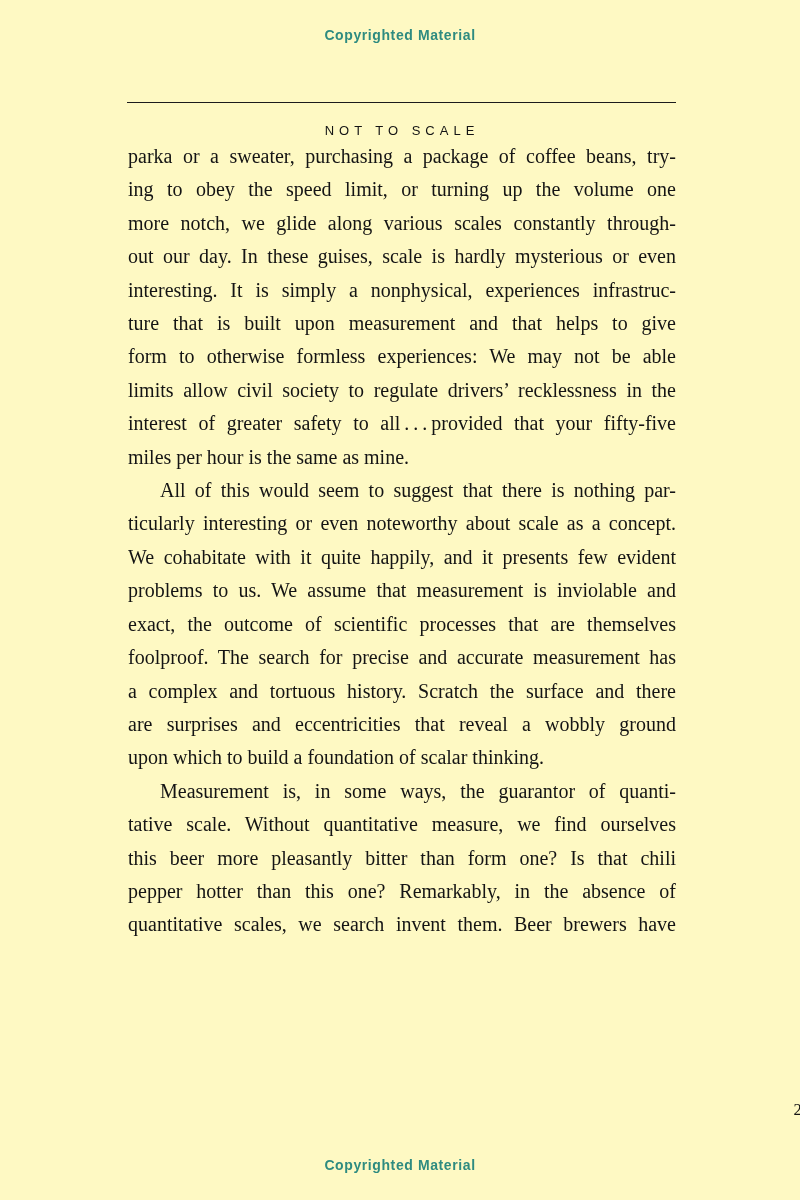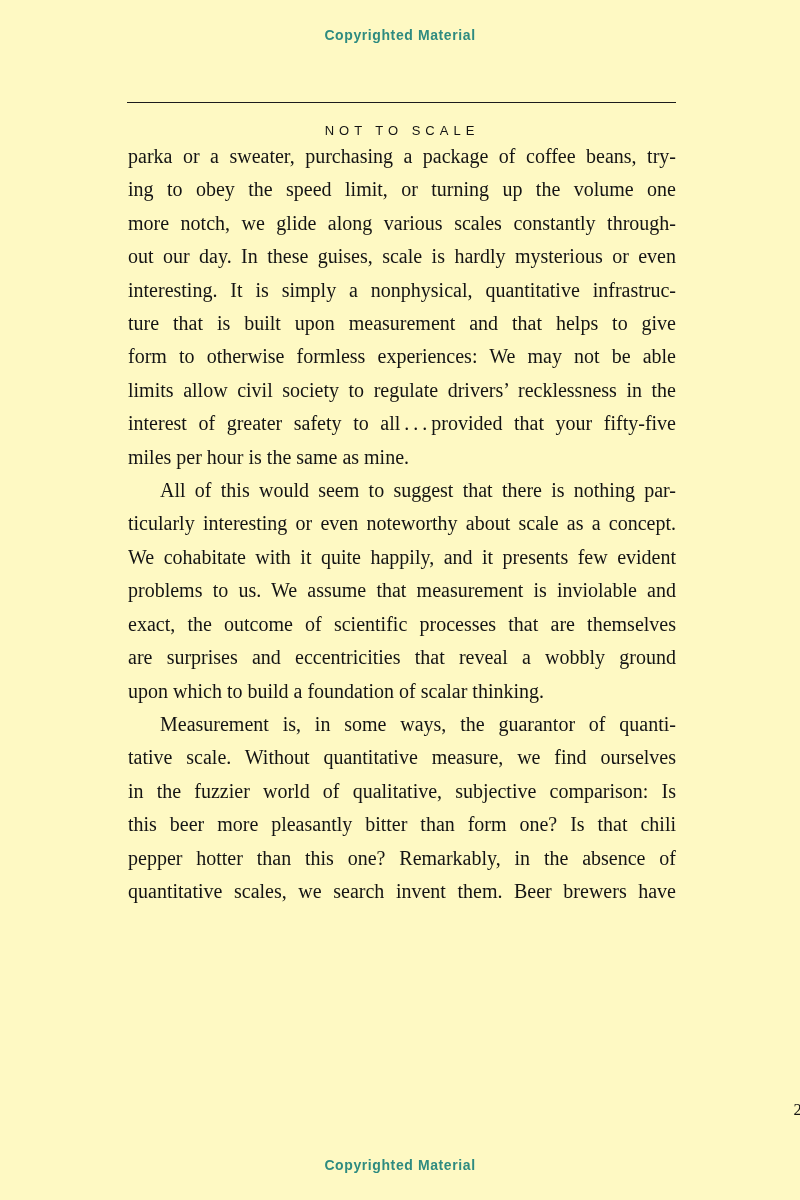--- a/index.html
+++ b/index.html
@@ -88,36 +88,37 @@
 
   <div class="running-head">NOT TO SCALE</div>
 
   <div class="header-rule"></div>
 
   <div class="body-text">
       <div class="line">parka or a sweater, purchasing a package of coffee beans, try-</div>
       <div class="line">ing to obey the speed limit, or turning up the volume one</div>
       <div class="line">more notch, we glide along various scales constantly through-</div>
       <div class="line">out our day. In these guises, scale is hardly mysterious or even</div>
-      <div class="line">interesting. It is simply a nonphysical, quantitative infrastruc-</div>
+      <div class="line">interesting. It is simply a nonphysical, experiences infrastruc-</div>
       <div class="line">ture that is built upon measurement and that helps to give</div>
       <div class="line">form to otherwise formless experiences: We may not be able</div>
       <div class="line">limits allow civil society to regulate drivers’ recklessness in the</div>
       <div class="line">interest of greater safety to all . . . provided that your fifty-five</div>
       <div class="line lastline">miles per hour is the same as mine.</div>
       <div class="line indent">All of this would seem to suggest that there is nothing par-</div>
       <div class="line">ticularly interesting or even noteworthy about scale as a concept.</div>
       <div class="line">We cohabitate with it quite happily, and it presents few evident</div>
       <div class="line">problems to us. We assume that measurement is inviolable and</div>
       <div class="line">exact, the outcome of scientific processes that are themselves</div>
+      <div class="line">foolproof. The search for precise and accurate measurement has</div>
+      <div class="line">a complex and tortuous history. Scratch the surface and there</div>
       <div class="line">are surprises and eccentricities that reveal a wobbly ground</div>
       <div class="line lastline">upon which to build a foundation of scalar thinking.</div>
       <div class="line indent">Measurement is, in some ways, the guarantor of quanti-</div>
       <div class="line">tative scale. Without quantitative measure, we find ourselves</div>
-      <div class="line">in the fuzzier world of qualitative, subjective comparison: Is</div>
       <div class="line">this beer more pleasantly bitter than form one? Is that chili</div>
       <div class="line">pepper hotter than this one? Remarkably, in the absence of</div>
       <div class="line">quantitative scales, we search invent them. Beer brewers have</div>
     </div>
 
   <div class="page-number">26</div>
 
   <div class="notice notice-bottom" style="color: rgb(46, 139, 128);">Copyrighted Material</div>
 
 </div>

